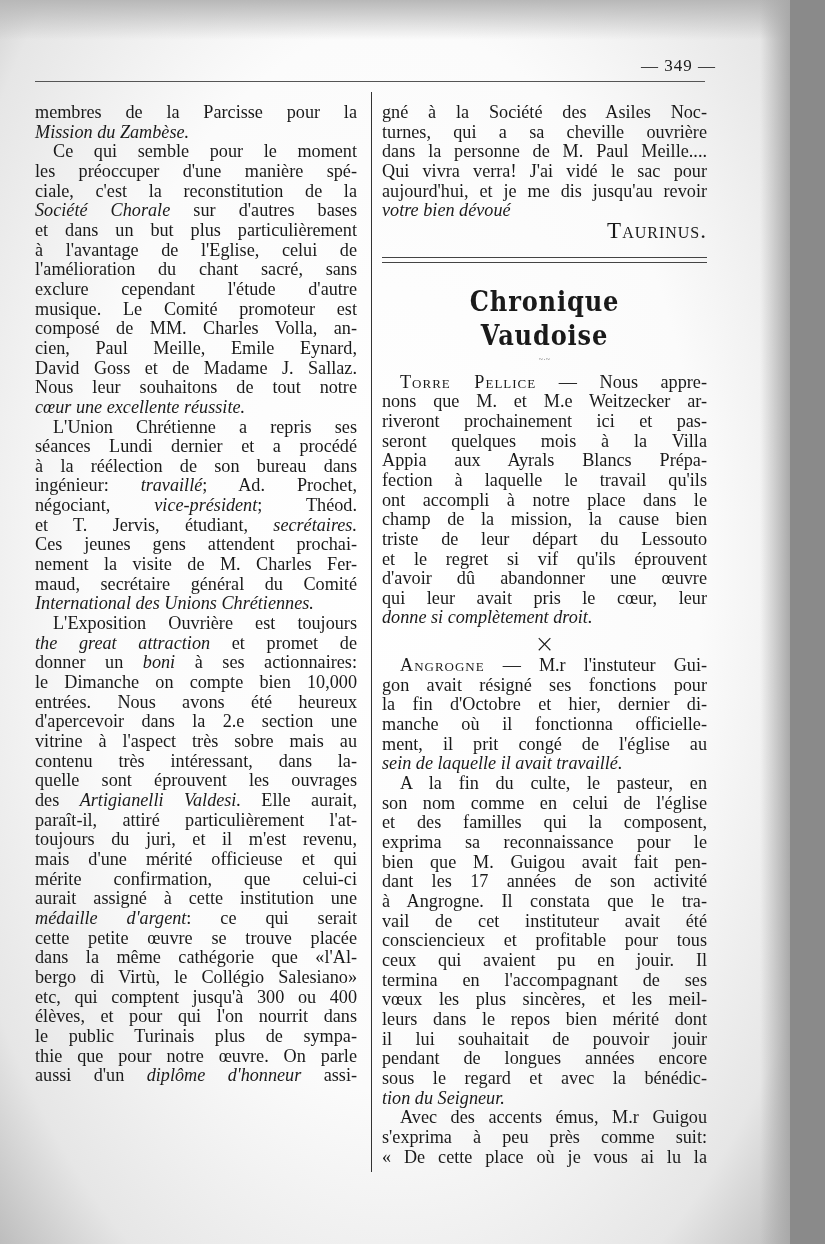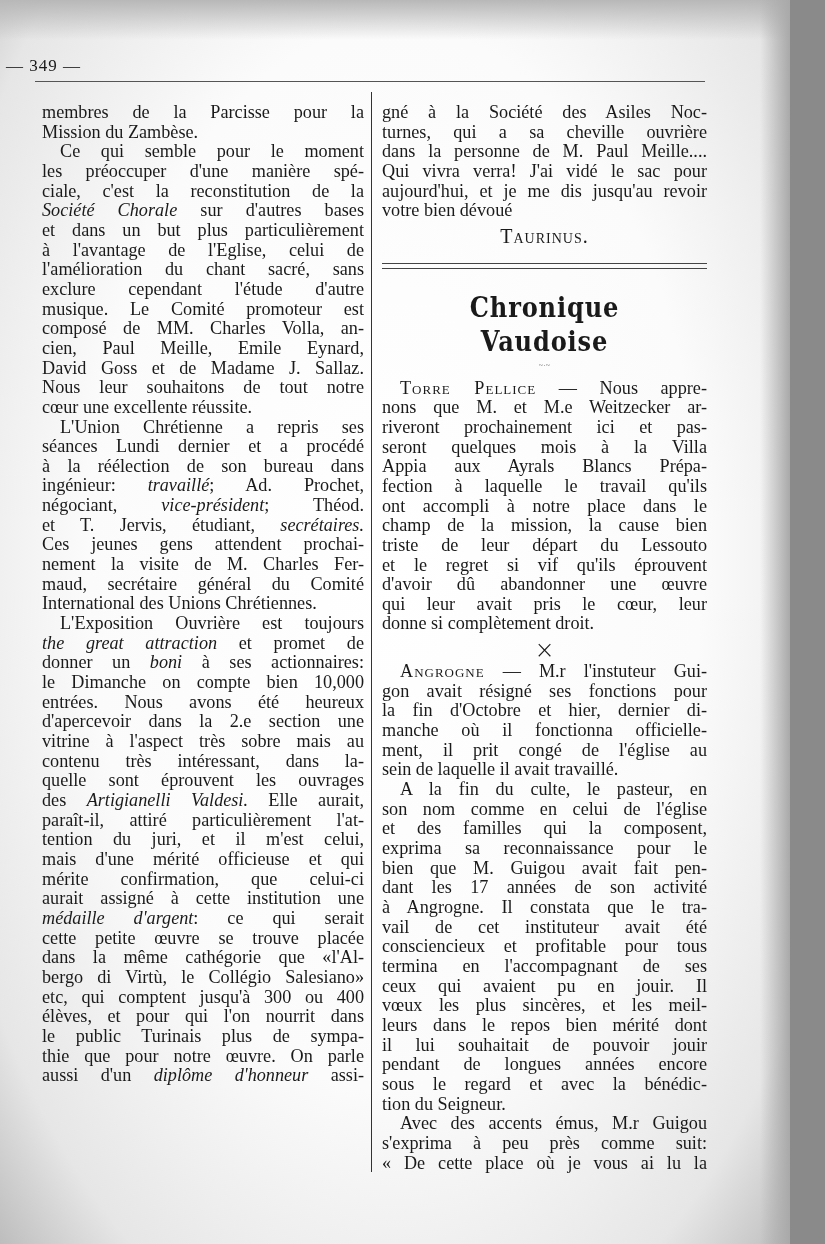--- a/index.html
+++ b/index.html
@@ -17,46 +17,46 @@
   }
   .page::before {
     content: ""; position: absolute; left: 0; top: 0; right: 0; height: 40px;
     background: linear-gradient(#b8b8b8, rgba(255,255,255,0));
   }
   .page::after {
     content: ""; position: absolute; right: 0; top: 0; bottom: 0; width: 30px;
     background: linear-gradient(90deg, rgba(255,255,255,0), #a9a9a9);
   }
   .page-number {
-    position: absolute; top: 56px; left: 6px; width: 700px; text-align: left;
+    position: absolute; top: 56px; left: 16px; width: 700px; text-align: right;
     font-size: 17px; letter-spacing: 1px;
   }
   .header-rule {
     position: absolute; top: 81px; left: 35px; width: 670px; height: 1px;
     background: #555;
   }
   .col-divider {
     position: absolute; top: 92px; left: 371px; width: 1px; height: 1080px;
     background: #333;
   }
   .col {
     position: absolute; top: 103px;
     font-size: 18.2px; line-height: 19.65px;
     text-align: justify;
     hyphens: manual;
   }
-  .col-left { left: 35px; width: 322px; margin-left: 7px; }
+  .col-left { left: 35px; width: 322px; }
   .col-right { left: 382px; width: 325px; }
   .col p { margin: 0; }
   .col p.cont { text-indent: 0; }
   .line { display: block; text-align: justify; text-align-last: justify; white-space: nowrap; }
-  .line.last { text-align-last: left; }
+  .line.last { text-align-last: left; font-style: italic; }
   .signature {
-    text-align: center; font-variant: small-caps; letter-spacing: 1px;
-    margin-top: 6px; padding-right: 0px; font-size: 20px;
+    text-align: right; font-variant: small-caps; letter-spacing: 1px;
+    padding-right: 0px; font-size: 23px;
   }
   .double-rule {
     margin: 16px 0 0 0; height: 4px; border-top: 1px solid #444; border-bottom: 1px solid #444;
     width: 325px;
   }
   .section-title {
     margin-top: 22px; text-align: center;
     font-family: "DejaVu Serif", serif; font-weight: bold;
     font-size: 28px; letter-spacing: 1px; line-height: 34px;
     transform: scaleX(0.86); transform-origin: center;
@@ -113,21 +113,21 @@
       <span class="line"><i>the great attraction</i> et promet de</span>
       <span class="line">donner un <i>boni</i> à ses actionnaires:</span>
       <span class="line">le Dimanche on compte bien 10,000</span>
       <span class="line">entrées. Nous avons été heureux</span>
       <span class="line">d'apercevoir dans la 2.e section une</span>
       <span class="line">vitrine à l'aspect très sobre mais au</span>
       <span class="line">contenu très intéressant, dans la-</span>
       <span class="line">quelle sont éprouvent les ouvrages</span>
       <span class="line">des <i>Artigianelli Valdesi.</i> Elle aurait,</span>
       <span class="line">paraît-il, attiré particulièrement l'at-</span>
-      <span class="line">tention du juri, et il m'est celui,</span>
+      <span class="line">toujours du juri, et il m'est revenu,</span>
       <span class="line">mais d'une mérité officieuse et qui</span>
       <span class="line">mérite confirmation, que celui-ci</span>
       <span class="line">aurait assigné à cette institution une</span>
       <span class="line"><i>médaille d'argent</i>: ce qui serait</span>
       <span class="line">cette petite œuvre se trouve placée</span>
       <span class="line">dans la même cathégorie que «l'Al-</span>
       <span class="line">bergo di Virtù, le Collégio Salesiano»</span>
       <span class="line">etc, qui comptent jusqu'à 300 ou 400</span>
       <span class="line">élèves, et pour qui l'on nourrit dans</span>
       <span class="line">le public Turinais plus de sympa-</span>
@@ -180,22 +180,22 @@
     <p>
       <span class="line" style="padding-left:18px">A la fin du culte, le pasteur, en</span>
       <span class="line">son nom comme en celui de l'église</span>
       <span class="line">et des familles qui la composent,</span>
       <span class="line">exprima sa reconnaissance pour le</span>
       <span class="line">bien que M. Guigou avait fait pen-</span>
       <span class="line">dant les 17 années de son activité</span>
       <span class="line">à Angrogne. Il constata que le tra-</span>
       <span class="line">vail de cet instituteur avait été</span>
       <span class="line">consciencieux et profitable pour tous</span>
+      <span class="line">ceux qui avaient pu en jouir. Il</span>
       <span class="line">termina en l'accompagnant de ses</span>
-      <span class="line">ceux qui avaient pu en jouir. Il</span>
       <span class="line">vœux les plus sincères, et les meil-</span>
       <span class="line">leurs dans le repos bien mérité dont</span>
       <span class="line">il lui souhaitait de pouvoir jouir</span>
       <span class="line">pendant de longues années encore</span>
       <span class="line">sous le regard et avec la bénédic-</span>
       <span class="line last">tion du Seigneur.</span>
     </p>
     <p>
       <span class="line" style="padding-left:18px">Avec des accents émus, M.r Guigou</span>
       <span class="line">s'exprima à peu près comme suit:</span>

